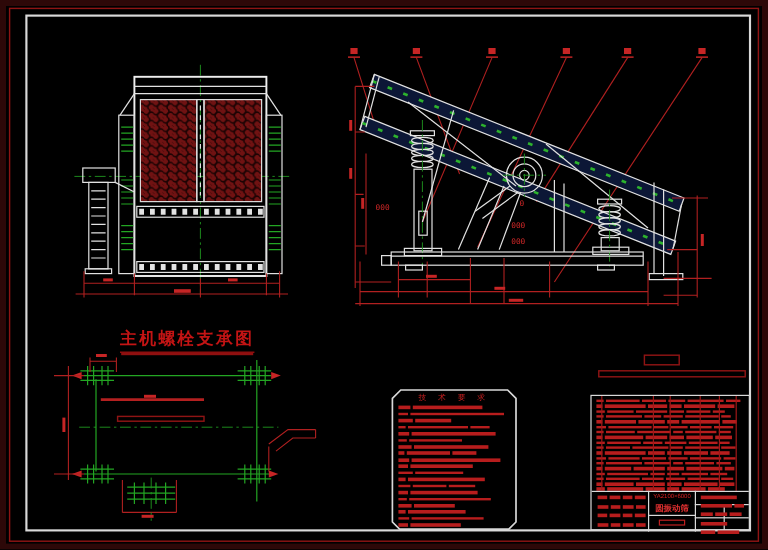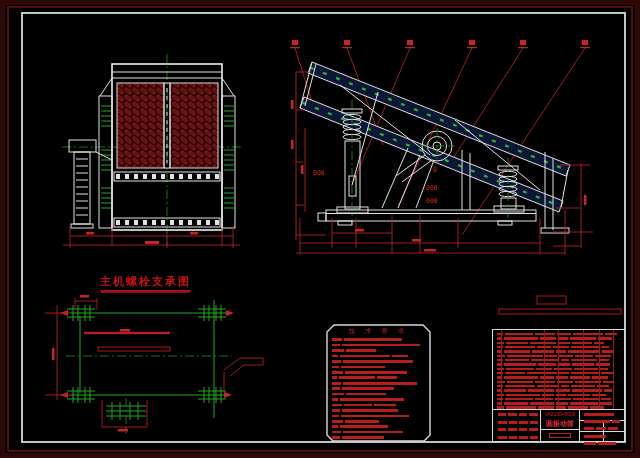--- a/index.html
+++ b/index.html
@@ -19,21 +19,21 @@
   .rb{stroke:#8f1414;fill:none;stroke-width:1.2;}
   .rt{fill:#c62525;}
   .navy{fill:#0c1736;stroke:#e2e2e2;stroke-width:1;}
   .mesh{fill:url(#hexpat);stroke:#d9d9d9;stroke-width:1;}
 
   
   .panel{position:absolute;}
   .bar-row{display:flex;align-items:center;gap:2px;padding-left:3px;box-sizing:border-box;}
   .bar{background:#b71d1d;flex:none;display:inline-block;}
 
-  #plan-title{position:absolute;left:100px;top:274px;font-size:11px;letter-spacing:2px;
+  #plan-title{position:absolute;left:100px;top:274px;font-size:14px;letter-spacing:2px;
     color:#c41414;font-weight:bold;border-bottom:1px solid #b01212;box-shadow:0 3px 0 -1px #8f1010;
     padding-bottom:1px;white-space:nowrap;}
   #tech-panel{left:327px;top:325px;width:103px;height:116px;}
   #tech-title{position:absolute;left:0;top:2px;width:100%;text-align:center;font-size:6.5px;
     letter-spacing:4px;color:#c92020;white-space:nowrap;}
   #tech-rows{position:absolute;left:2px;top:12px;width:99px;}
   #bom-panel{left:492px;top:329px;width:133px;height:113px;border:1px solid #d9d9d9;box-sizing:border-box;}
   #bom-rows{position:absolute;left:1px;top:2px;width:129px;}
   .vline{position:absolute;top:0;width:1px;background:#9e1818;}
   .hline{position:absolute;left:0;height:1px;background:#d9d9d9;}

